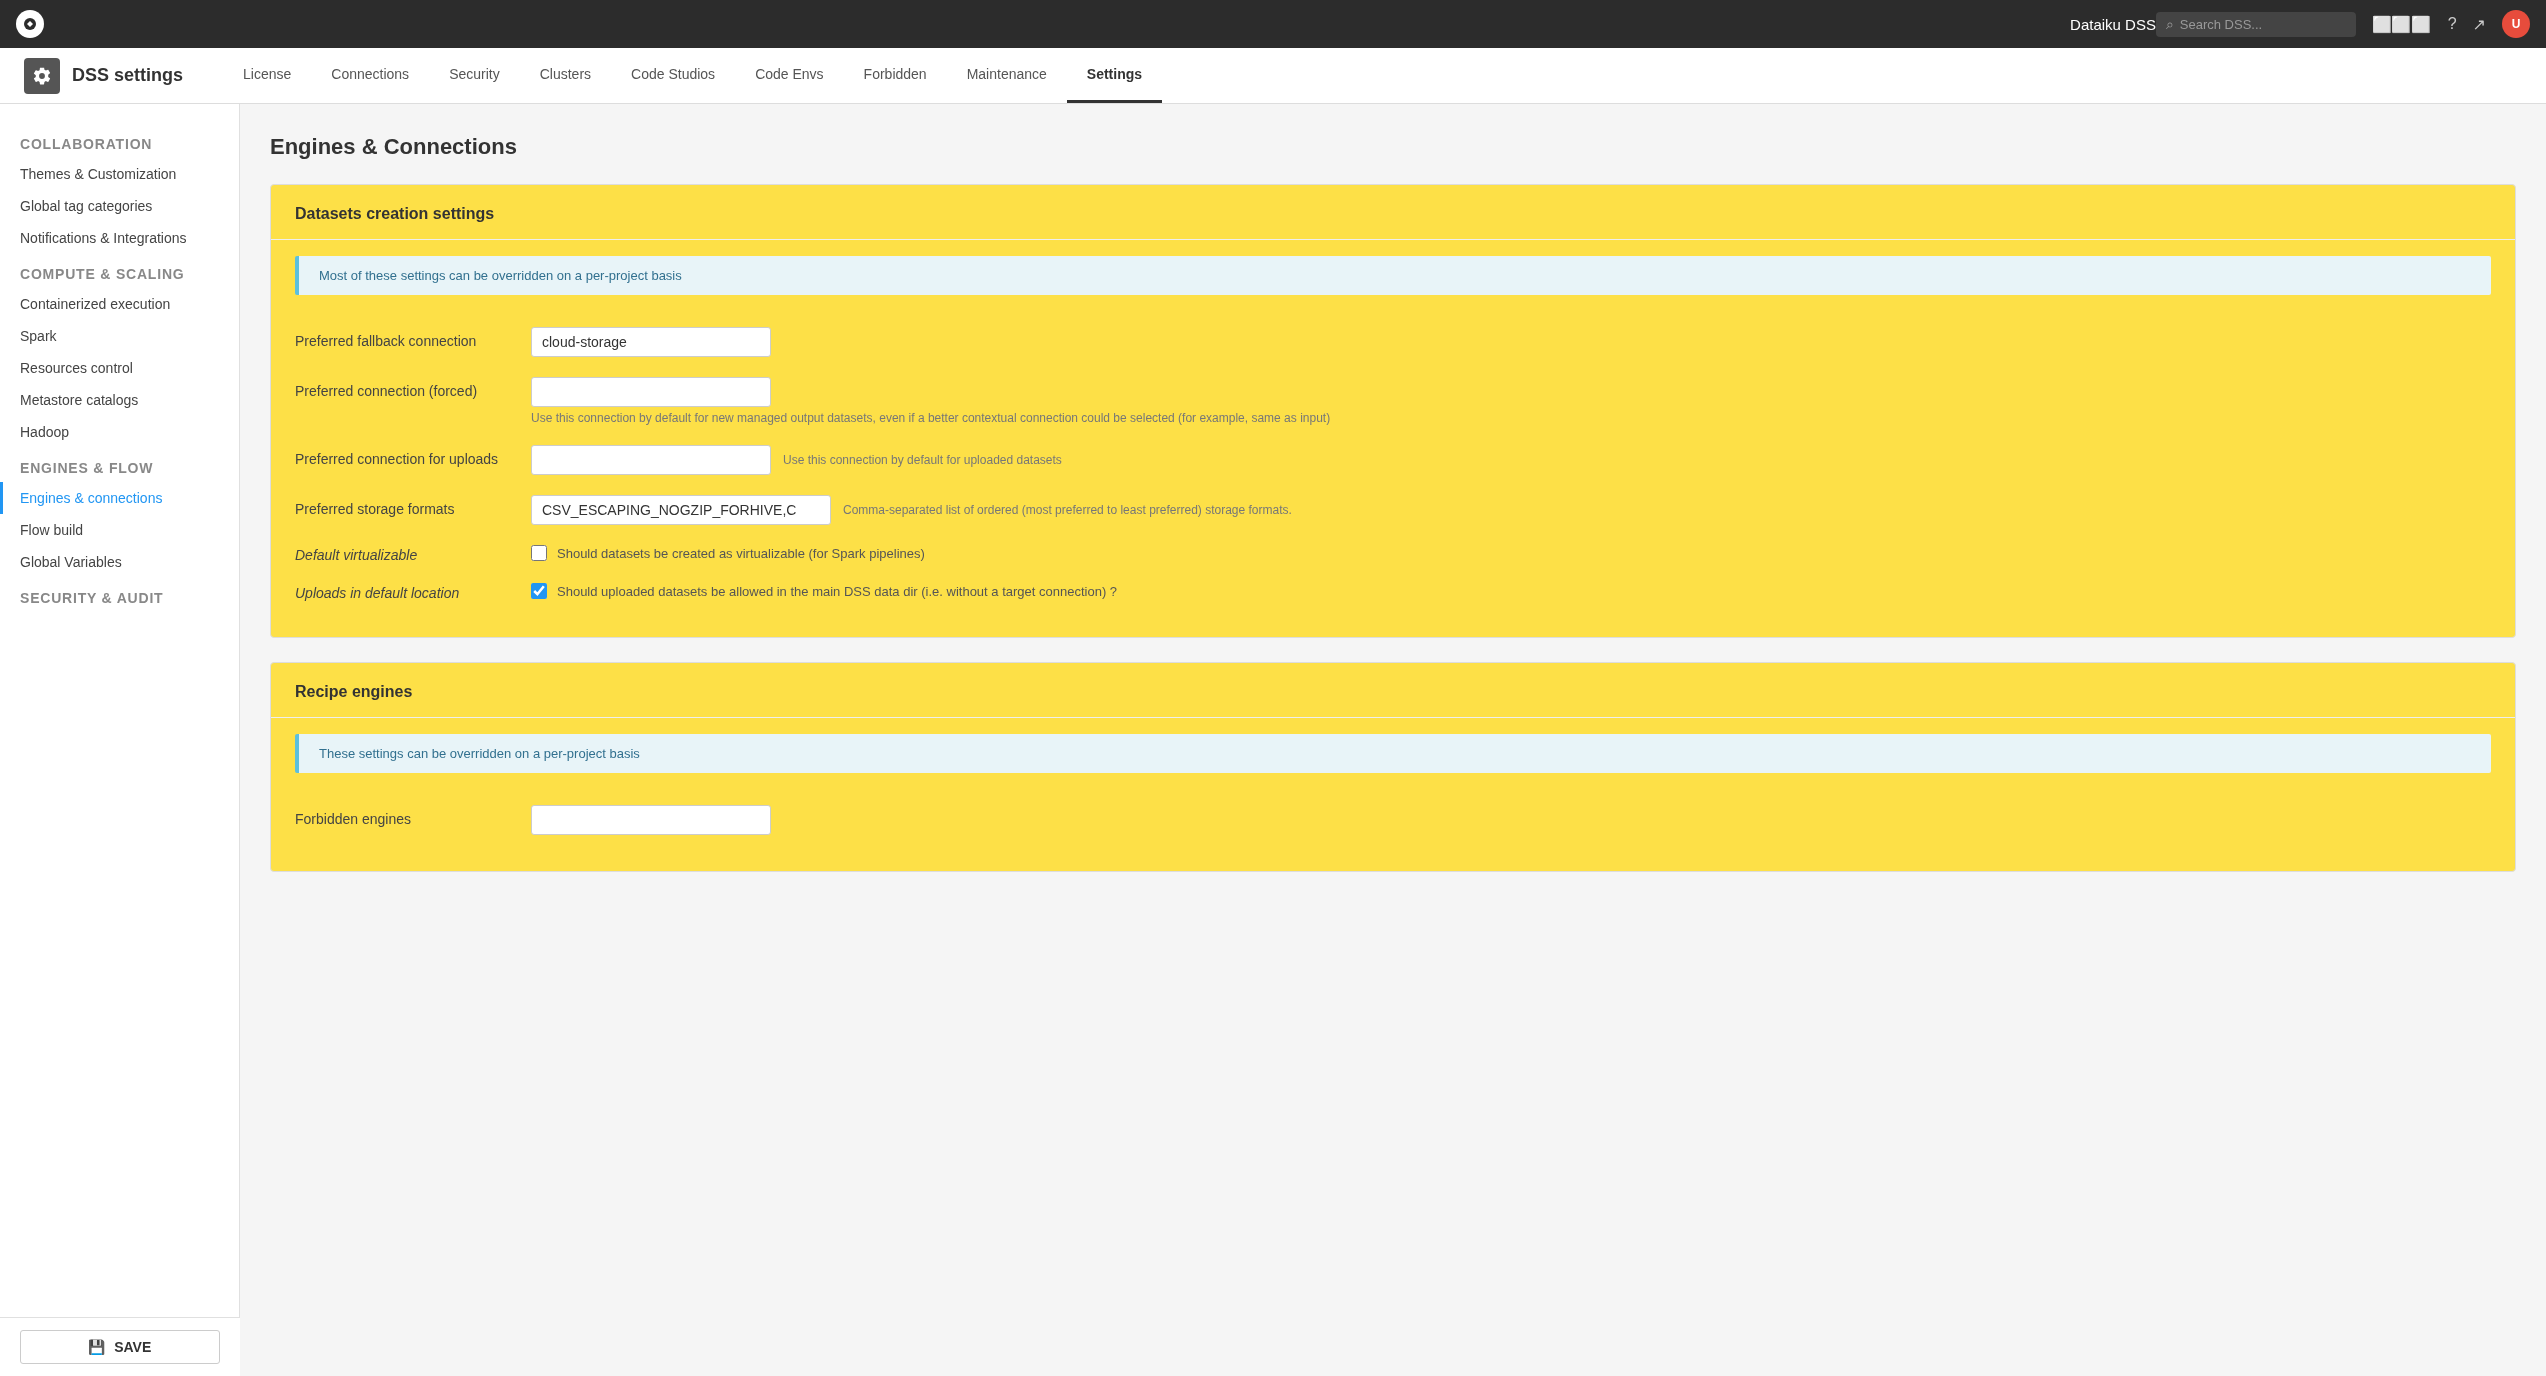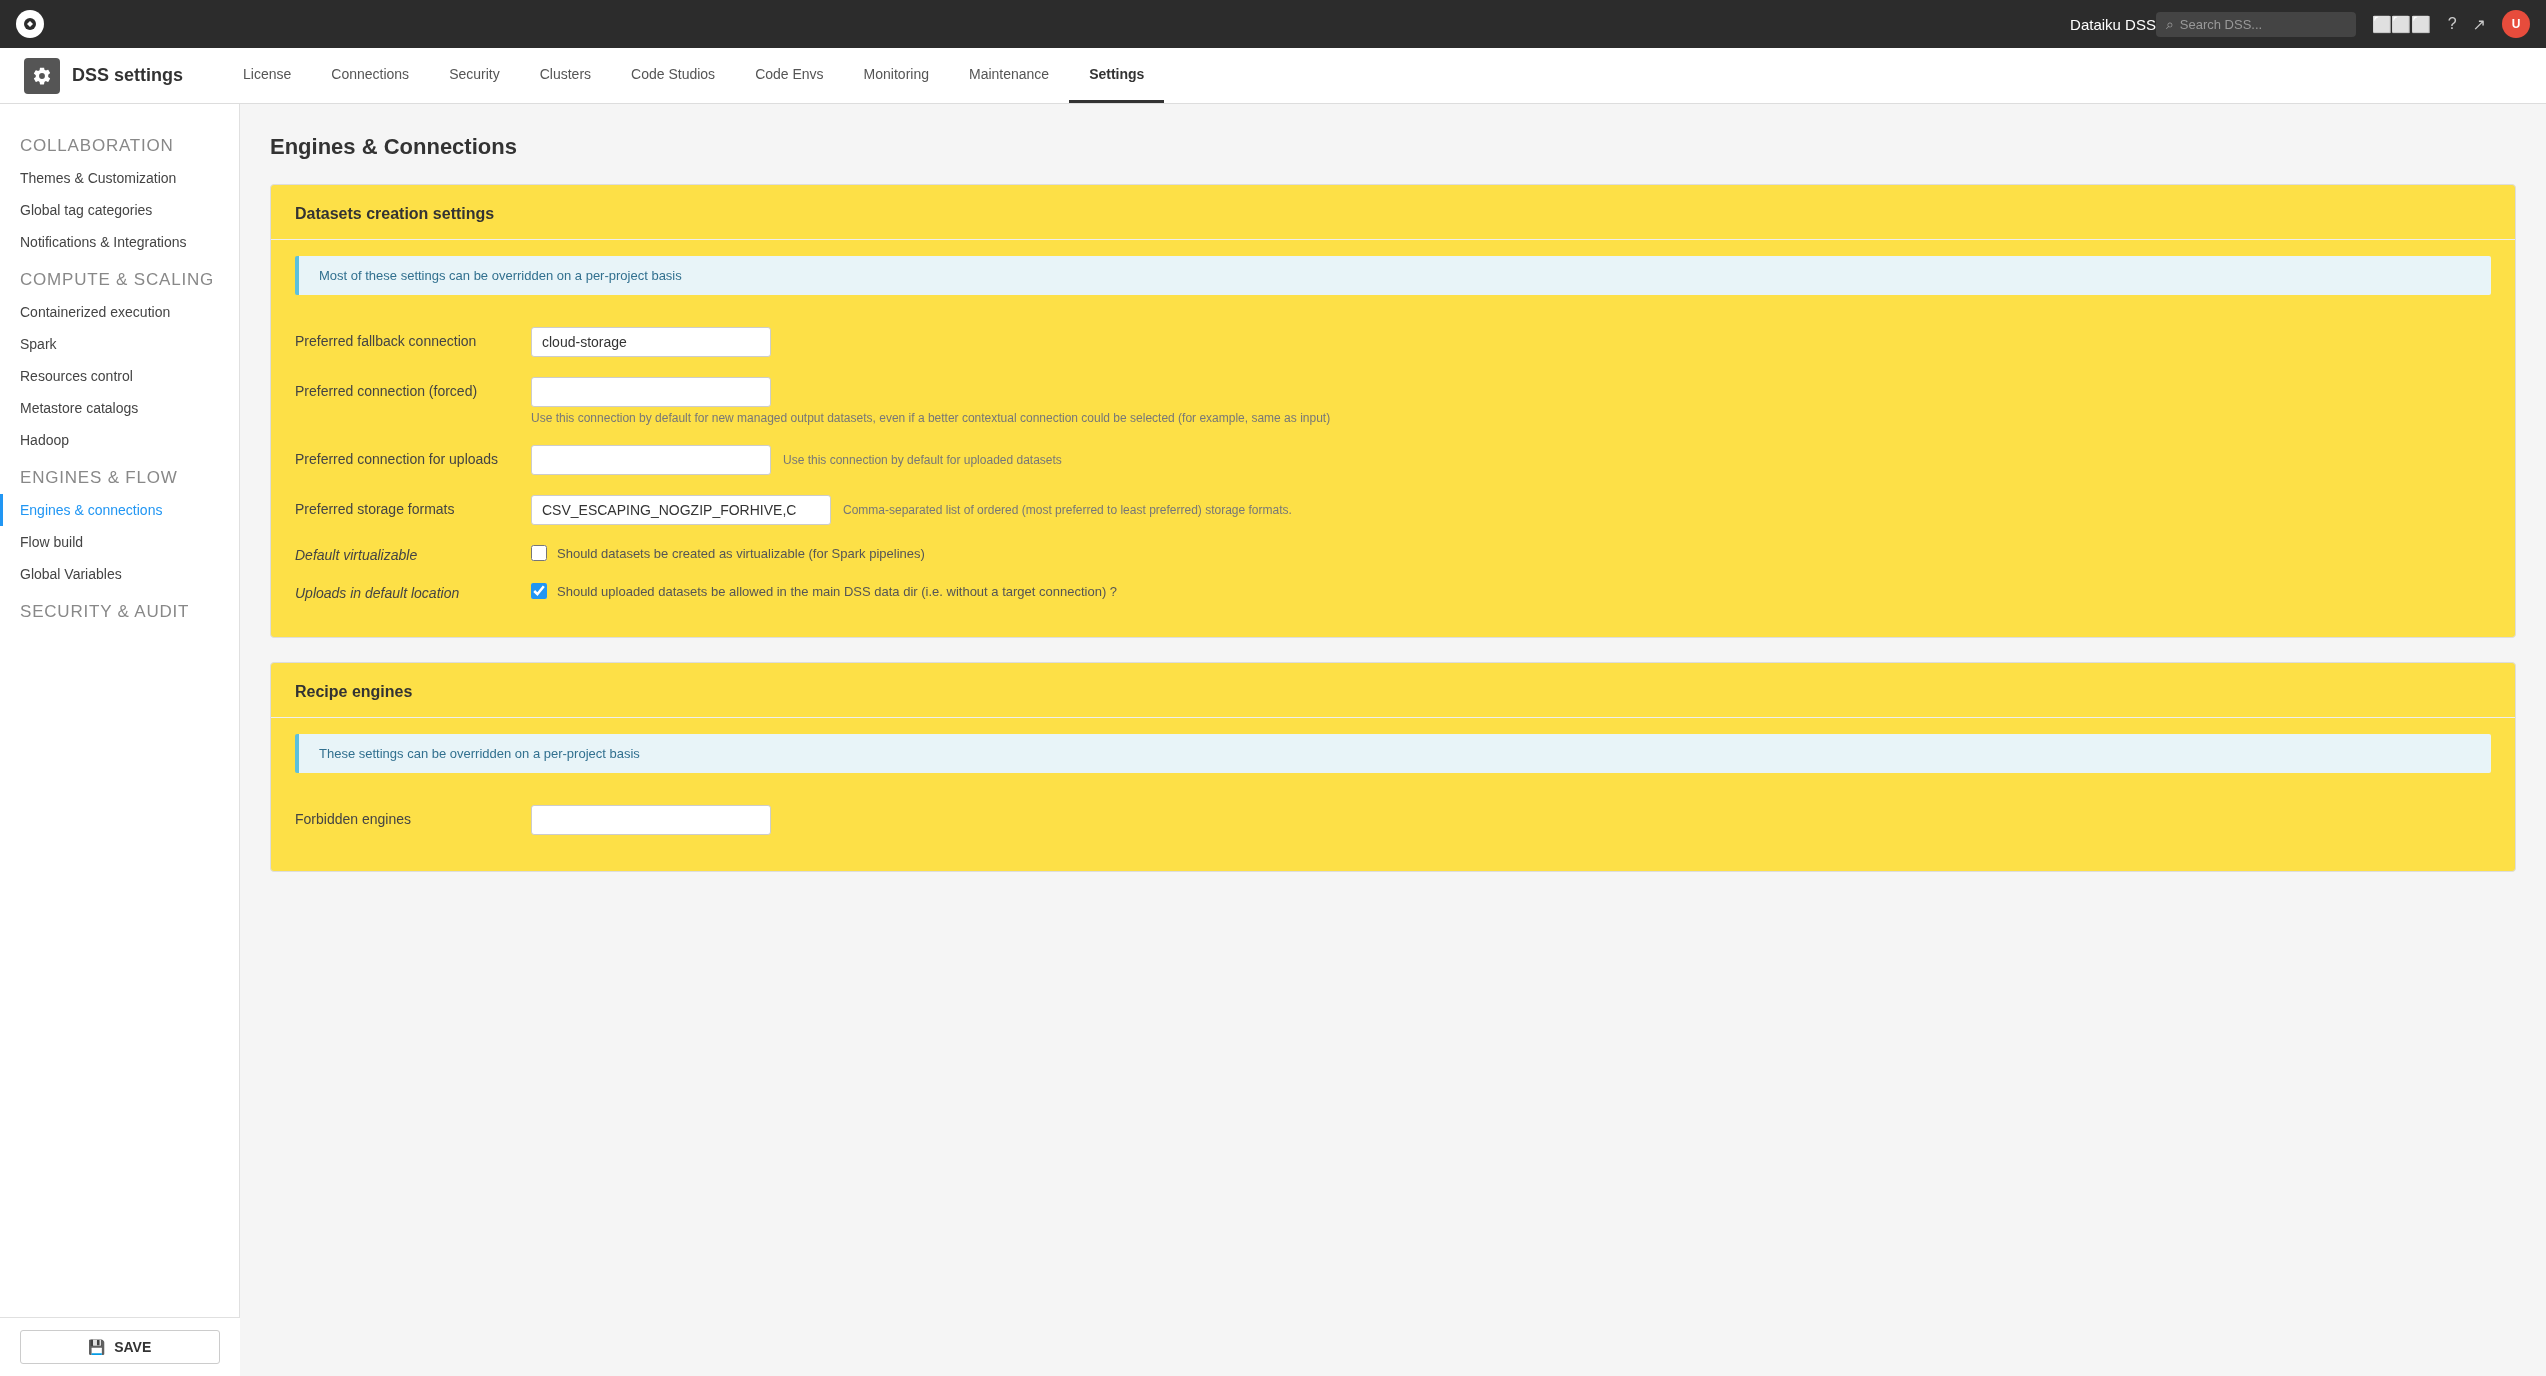--- a/index.html
+++ b/index.html
@@ -129,22 +129,22 @@
       background: #fff;
       border-right: 1px solid #e0e0e0;
       padding: 20px 0;
       flex-shrink: 0;
       position: fixed;
       top: 104px;
       bottom: 0;
       overflow-y: auto;
     }
     .sidebar-section-title {
-      font-size: 17px;
-      font-weight: 400;
+      font-size: 14px;
+      font-weight: 700;
       color: #888;
       letter-spacing: 0.8px;
       padding: 12px 20px 6px;
       text-transform: uppercase;
     }
     .sidebar-item {
       padding: 8px 20px;
       cursor: pointer;
       color: #444;
       font-size: 14px;
@@ -323,21 +323,21 @@
     </svg>
   </div>
   <span class="page-header-title">DSS settings</span>
   <nav class="page-header-nav">
     <a class="nav-tab">License</a>
     <a class="nav-tab">Connections</a>
     <a class="nav-tab">Security</a>
     <a class="nav-tab">Clusters</a>
     <a class="nav-tab">Code Studios</a>
     <a class="nav-tab">Code Envs</a>
-    <a class="nav-tab">Monitoring</a>
+    <a class="nav-tab">Forbidden</a>
     <a class="nav-tab">Maintenance</a>
     <a class="nav-tab active">Settings</a>
   </nav>
 </div>
 
 <div class="layout">
 
   <div class="sidebar">
     <div>
       <div class="sidebar-section-title">COLLABORATION</div>

